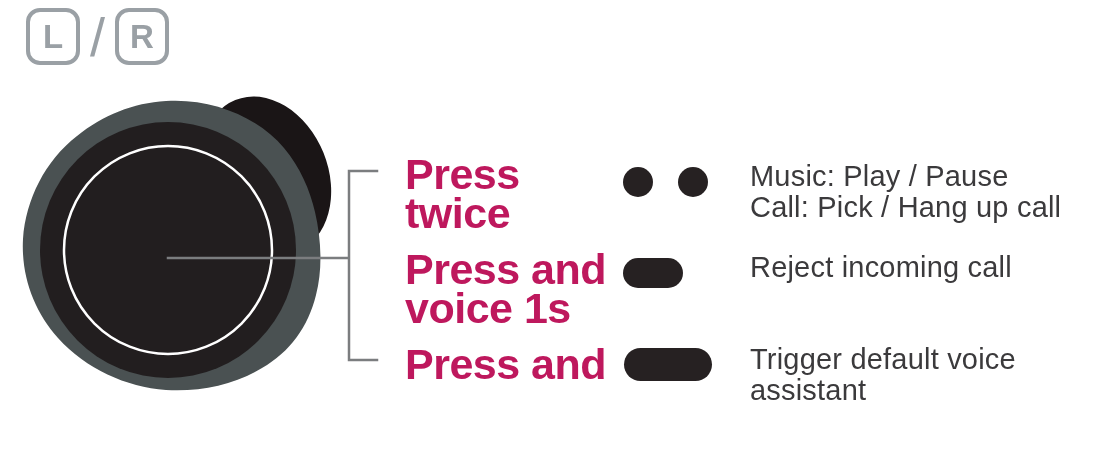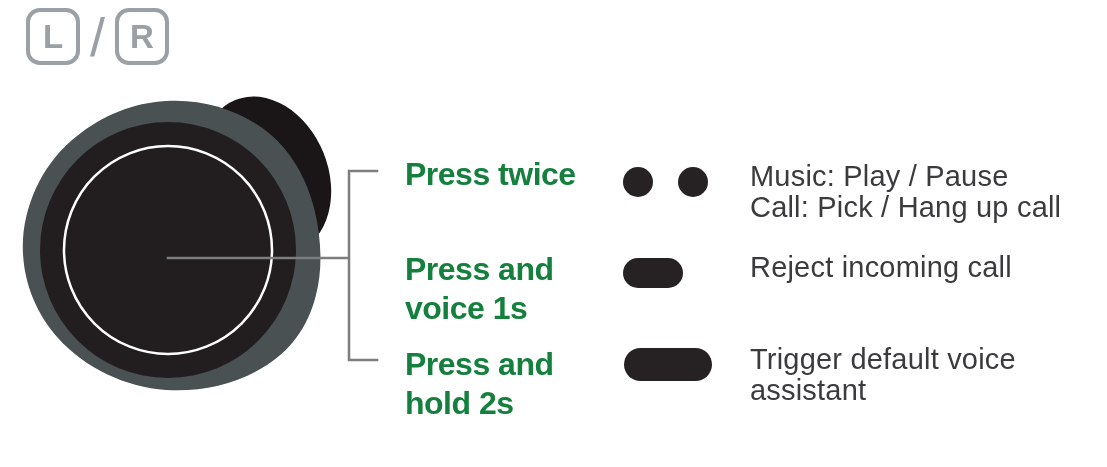--- a/index.html
+++ b/index.html
@@ -16,22 +16,22 @@
     font-size:33px; font-weight:600; color:#9aa0a5;
   }
   .lr-slash { font-size:54px; line-height:56px; font-weight:400; color:#9aa0a5; padding:0 1px; }
 
   
   .earbud-svg { position:absolute; left:0; top:0; }
 
   
   .g-label {
     position:absolute; left:405px; width:210px;
-    font-size:32px; font-weight:700; line-height:39px; letter-spacing:-0.5px;
-    color:#15803d;
+    font-size:43px; font-weight:700; line-height:39px; letter-spacing:-0.5px;
+    color:#be185d;
   }
   .g-label .line { display:block; }
   .g-label.r1 { top:155px; }
   .g-label.r2 { top:250px; }
   .g-label.r3 { top:345px; }
 
   
   .dots { position:absolute; left:623px; top:167px; display:flex; gap:25px; }
   .dot { width:30px; height:30px; border-radius:50%; background:#262122; }
   .pill { position:absolute; background:#262122; }
@@ -93,21 +93,20 @@
     <span class="line">Press and</span>
     <span class="line">voice 1s</span>
   </div>
   <div class="pill short"></div>
   <div class="action r2">
     <span class="line">Reject incoming call</span>
   </div>
 
   <div class="g-label r3">
     <span class="line">Press and</span>
-    <span class="line">hold 2s</span>
   </div>
   <div class="pill long"></div>
   <div class="action r3">
     <span class="line">Trigger default voice</span>
     <span class="line">assistant</span>
   </div>
 
 </div>
 
 </body></html>

